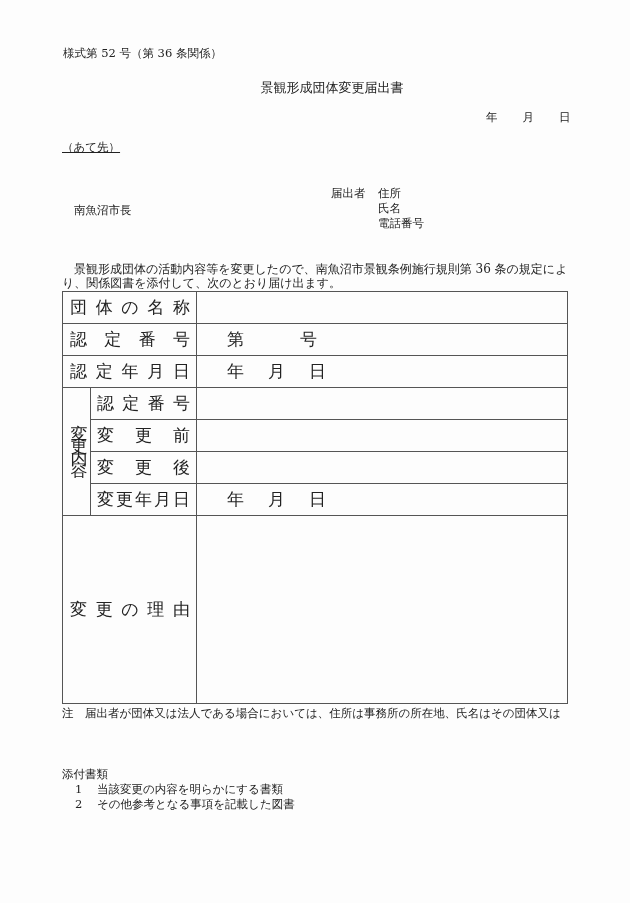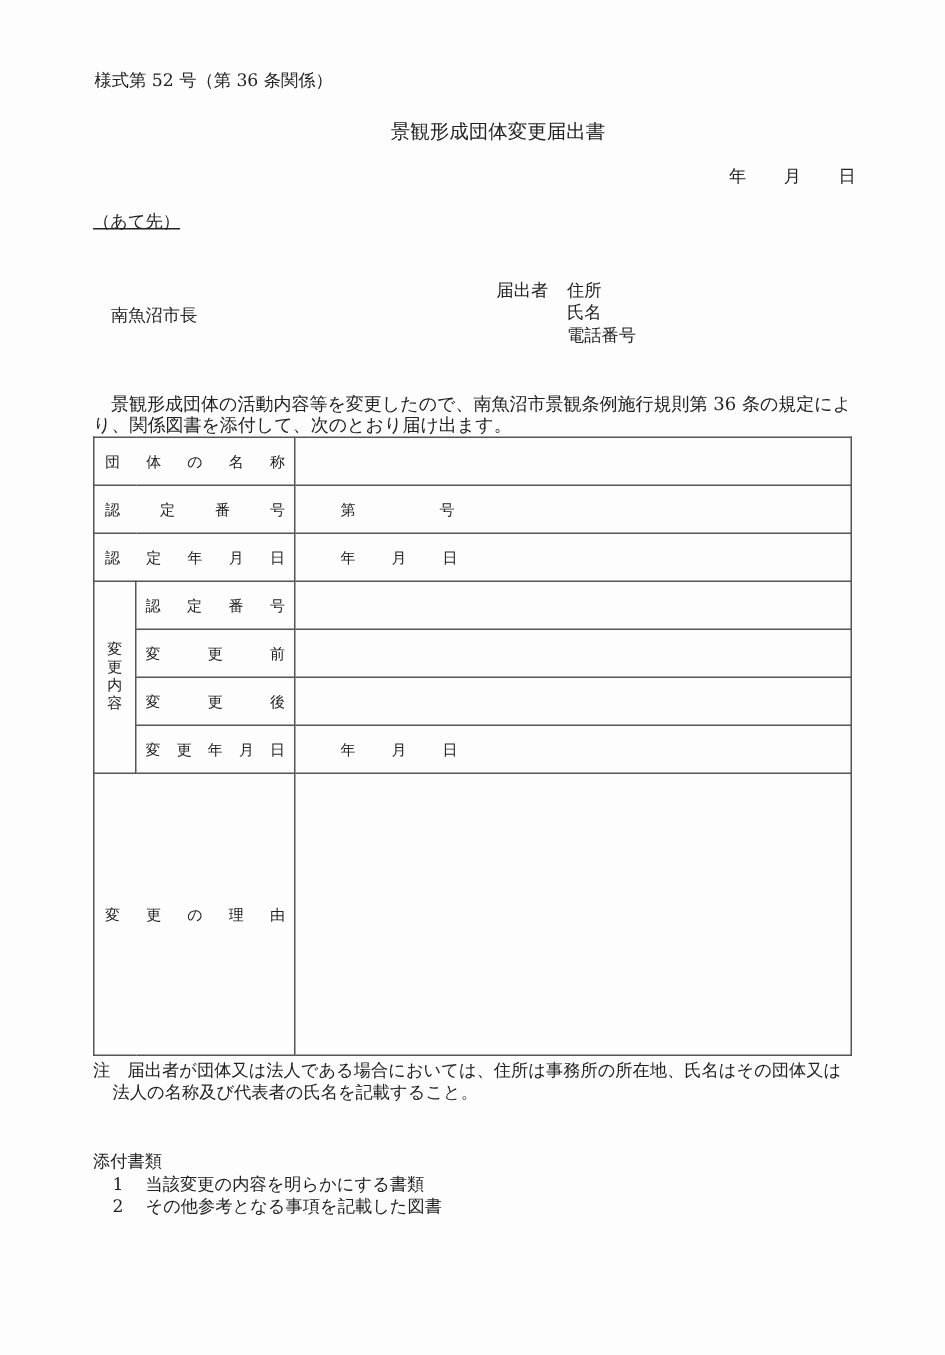--- a/index.html
+++ b/index.html
@@ -34,21 +34,21 @@
       top: 291px;
       width: 505px;
       border-collapse: collapse;
       table-layout: fixed;
     }
     table.form-table td {
       border: 1.2px solid #555;
       padding: 0;
       height: 31px;
       vertical-align: middle;
-      font-size: 10px;
+      font-size: 17px;
     }
     td.label-full {
       text-align: justify;
       text-align-last: justify;
       padding: 0 6px 0 7px !important;
     }
     td.label-sub {
       text-align: justify;
       text-align-last: justify;
       padding: 0 6px 0 6px !important;
@@ -140,21 +140,20 @@
   </tr>
   <tr>
     <td colspan="2" class="label-full reason-row">変更の理由</td>
     <td class="reason-row"></td>
   </tr>
 </tbody>
   </table>
 
 <div id="note" class="abs">
   <div>注　届出者が団体又は法人である場合においては、住所は事務所の所在地、氏名はその団体又は</div>
-  <div class="note-line2">法人の名称及び代表者の氏名を記載すること。</div>
 </div>
 
 <div id="attachments-title" class="abs">添付書類</div>
 <div id="attachments-list" class="abs">
   <div>
     <span class="att-num">1</span><span>当該変更の内容を明らかにする書類</span>
   </div>
   <div>
     <span class="att-num">2</span><span>その他参考となる事項を記載した図書</span>
   </div>

